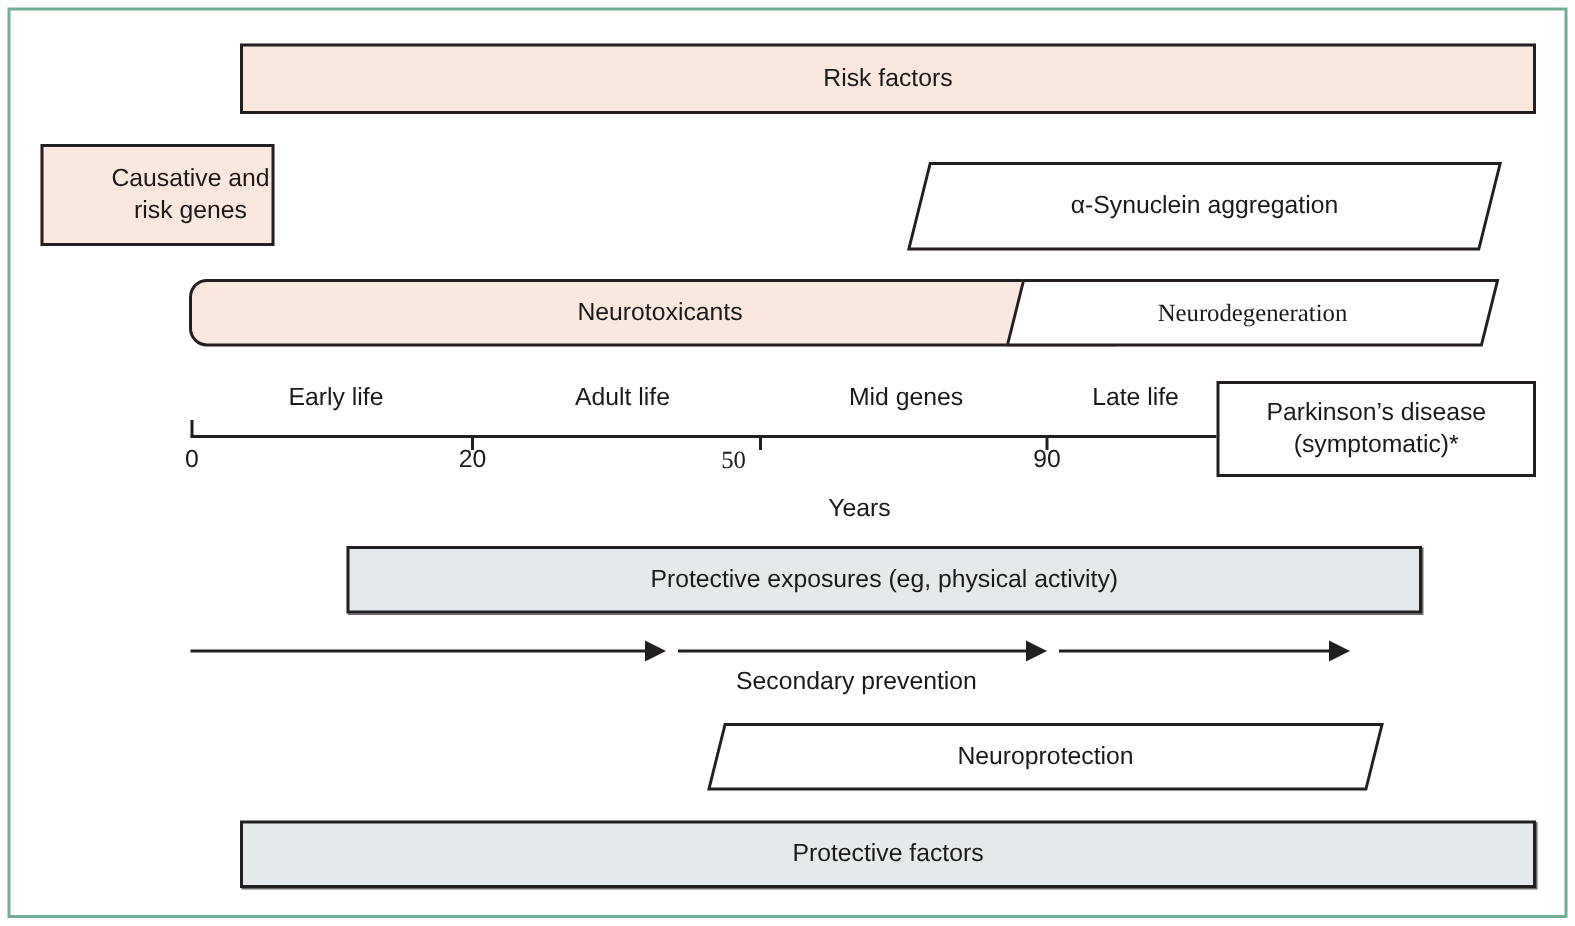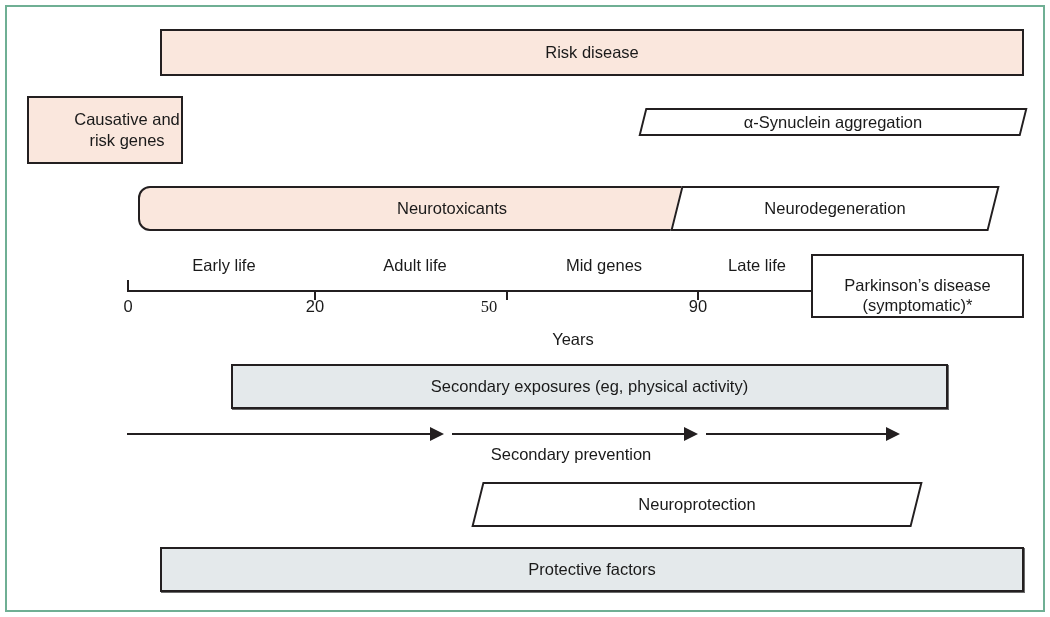--- a/index.html
+++ b/index.html
@@ -45,21 +45,20 @@
     border: 2px solid #231f20;
   }
   .bar.gray {
     background: #E4E9EB;
     border: 2px solid #231f20;
     box-shadow: 1px 1px 0 0 #6a6a6a;
   }
   .bar.plain {
     background: #ffffff;
     border: 2px solid #231f20;
-    align-items: flex-end;
   }
   .bar.two-line { white-space: normal; text-align: center; }
 
   
   .para {
     position: absolute;
     box-sizing: border-box;
   }
   .para .para-shape {
     position: absolute;
@@ -143,38 +142,38 @@
   }
 </style>
 </head>
 <body>
 
 <div id="figure">
 
   <div class="frame"></div>
 
   <div class="bar peach" style="left:160px; top:29px; width:864px; height:47px;">
-    <span>Risk disease</span>
+    <span>Risk factors</span>
   </div>
 
   <div class="bar peach two-line" style="left:27px; top:96px; width:156px; height:68px;padding-left:44px;">
     <span style="white-space:pre-line;">Causative and
 risk genes</span>
   </div>
 
-  <div class="para" style="left:642px; top:108px; width:382px; height:28px;">
+  <div class="para" style="left:612px; top:108px; width:382px; height:59px;">
     <div class="para-shape"></div>
     <div class="para-label">α-Synuclein aggregation</div>
   </div>
 
-  <div class="bar peach" style="left:138px; top:186px; width:628px; height:45px;border-radius:12px;">
+  <div class="bar peach" style="left:126px; top:186px; width:628px; height:45px;border-radius:12px;">
     <span>Neurotoxicants</span>
   </div>
 
-  <div class="para" style="left:676px; top:186px; width:318px; height:45px;">
+  <div class="para" style="left:676px; top:186px; width:318px; height:45px;font-family:Liberation Serif, serif;">
     <div class="para-shape"></div>
     <div class="para-label">Neurodegeneration</div>
   </div>
 
   <div class="stage-label" style="left:224px; top:256px;">
     <span>Early life</span>
   </div>
   <div class="stage-label" style="left:415px; top:256px;">
     <span>Adult life</span>
   </div>
@@ -208,21 +207,21 @@
   <div class="axis-caption" style="left:573px; top:330px;">
     <span>Years</span>
   </div>
 
   <div class="bar plain two-line" style="left:811px; top:254px; width:213px; height:64px; justify-content:center; padding:0 6px;">
     <span style="white-space:pre-line; text-align:center; background:#ffffff; position:relative; z-index:2;">Parkinson’s disease
 (symptomatic)*</span>
   </div>
 
   <div class="bar gray" style="left:231px; top:364px; width:717px; height:45px;">
-    <span>Secondary exposures (eg, physical activity)</span>
+    <span>Protective exposures (eg, physical activity)</span>
   </div>
 
   <div class="arrow-wrap" style="left:127px; top:427px; width:317px;">
     <div class="arrow-shaft" style="width:303px;"></div>
     <div class="arrow-head" style="left:303px;"></div>
   </div>
 
   <div class="arrow-wrap" style="left:452px; top:427px; width:246px;">
     <div class="arrow-shaft" style="width:232px;"></div>
     <div class="arrow-head" style="left:232px;"></div>

